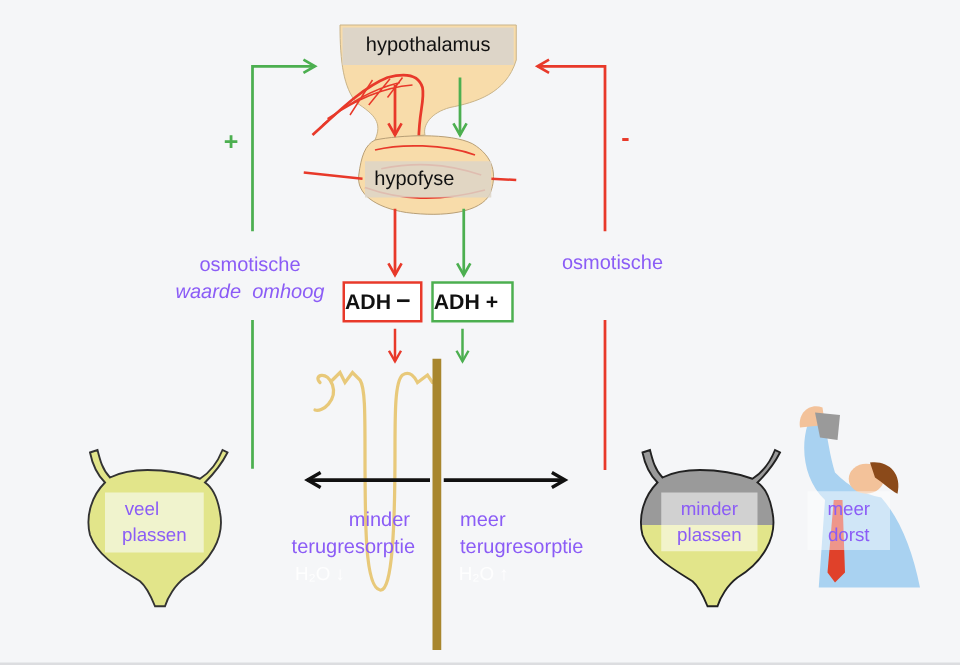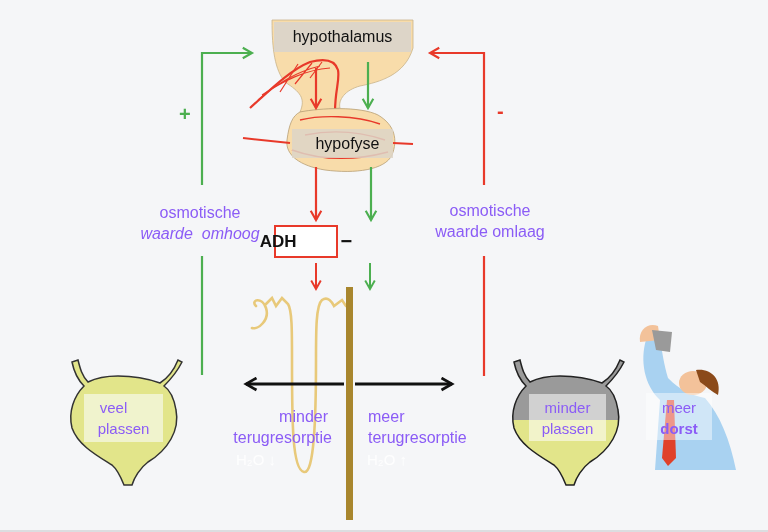--- a/index.html
+++ b/index.html
@@ -14,23 +14,22 @@
   .lbl {
     position: absolute; color: #8b5cf6; font-size: 16px; line-height: 20px; text-align: center;
     white-space: nowrap;
   }
   .box-label {
     position: absolute; font-size: 16px; color: #111; text-align: center;
     display: flex; align-items: center; justify-content: center;
   }
   .adh {
     position: absolute; font-weight: bold; font-size: 17px; color: #111;
-    background: #fff; display: flex; align-items: center; justify-content: center;
+    background: #fff; display: flex; align-items: center; 
     box-sizing: border-box;
-    gap: 40px;
   }
   .h2o { position: absolute; color: #fff; font-size: 15px; opacity: 0.9; }
   .sign { position: absolute; font-size: 20px; font-weight: bold; }
 </style>
 </head>
 <body>
 
 <div id="stage">
   <svg width="768" height="532" viewBox="0 0 768 532" style="position:absolute;left:0;top:0">
     <defs>
@@ -108,48 +107,50 @@
       <path d="M640,342 C638,330 648,322 658,326 L660,340 Z" fill="#f3c29a"></path>
       <path d="M652,330 L672,332 L670,352 L656,350 Z" fill="#9a9a9a"></path>
       <ellipse cx="693" cy="383" rx="14" ry="12" fill="#f3c29a"></ellipse>
       <path d="M696,370 C710,368 722,378 718,395 C712,392 706,386 700,382 Z" fill="#8b4a1a"></path>
       <path d="M667,400 L674,400 L676,458 L668,466 L662,458 Z" fill="#e0412a"></path>
       <rect x="646" y="393" width="66" height="47" fill="#ffffff" opacity="0.45"></rect>
     </g>
   </svg>
 
   <div class="box-label" style="left:274px;top:22px;width:137px;height:30px;">hypothalamus</div>
-  <div class="box-label" style="left:308px;top:129px;width:79px;height:29px;">hypofyse</div>
+  <div class="box-label" style="left:292px;top:129px;width:79px;height:29px;">hypofyse</div>
 
   <div class="adh" style="left:274px;top:225px;width:64px;height:33px;border:2px solid #e8392a;">
     <span>ADH</span>
     <span style="margin-left:4px;font-size:20px;">−</span>
+  </div>
+  <div class="adh" style="left:345px;top:225px;width:66px;height:33px;border:2px solid #4caf50;">
+    <span>ADH +</span>
   </div>
 
   <div class="sign" style="left:179px;top:103px;color:#4caf50;">+</div>
   <div class="sign" style="left:497px;top:100px;color:#e8392a;">-</div>
 
   <div class="lbl" style="left:130px;top:203px;width:140px;">osmotische</div>
   <div class="lbl" style="left:130px;top:224px;width:140px;white-space:pre;font-style:italic;">waarde  omhoog</div>
 
   <div class="lbl" style="left:420px;top:201px;width:140px;">osmotische</div>
-  <div class="lbl" style="left:420px;top:222px;width:140px;">waarde omlaag</div>
 
   <div class="lbl" style="left:212px;top:407px;width:116px;text-align:right;">minder</div>
   <div class="lbl" style="left:208px;top:428px;width:124px;text-align:right;">terugresorptie</div>
 
   <div class="lbl" style="left:368px;top:407px;width:120px;text-align:left;">meer</div>
   <div class="lbl" style="left:368px;top:428px;width:130px;text-align:left;">terugresorptie</div>
 
   <div class="h2o" style="left:236px;top:451px;">H₂O ↓</div>
   <div class="h2o" style="left:367px;top:451px;">H₂O ↑</div>
 
   <div class="lbl" style="left:84px;top:398px;width:59px;font-size:15px;">veel</div>
   <div class="lbl" style="left:84px;top:419px;width:79px;font-size:15px;">plassen</div>
 
   <div class="lbl" style="left:529px;top:398px;width:77px;font-size:15px;">minder</div>
   <div class="lbl" style="left:529px;top:419px;width:77px;font-size:15px;">plassen</div>
 
   <div class="lbl" style="left:646px;top:398px;width:66px;font-size:15px;">meer</div>
-  <div class="lbl" style="left:646px;top:419px;width:66px;font-size:15px;font-weight:bold;">dorst</div>
+  <div class="lbl" style="left:646px;top:419px;width:66px;font-size:15px;">dorst</div>
 
   <div class="bottom-border"></div>
 </div>
 
 </body></html>

